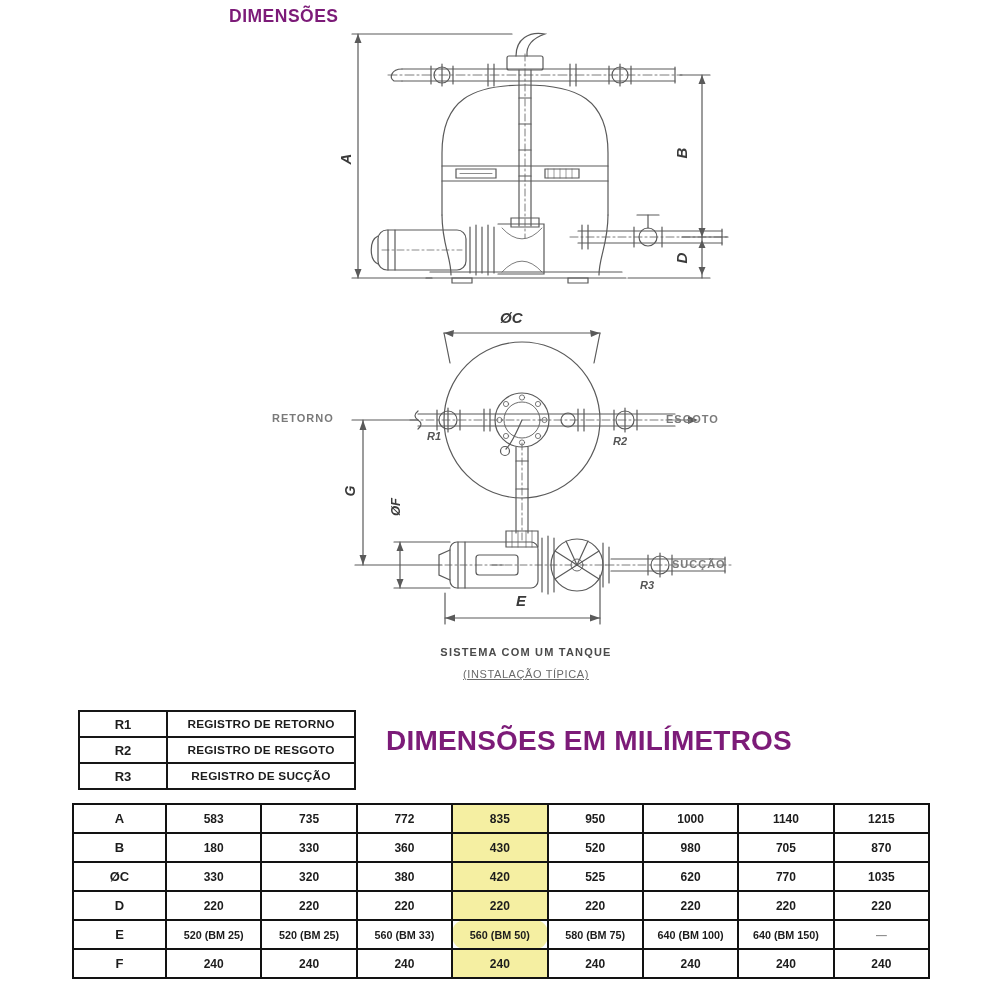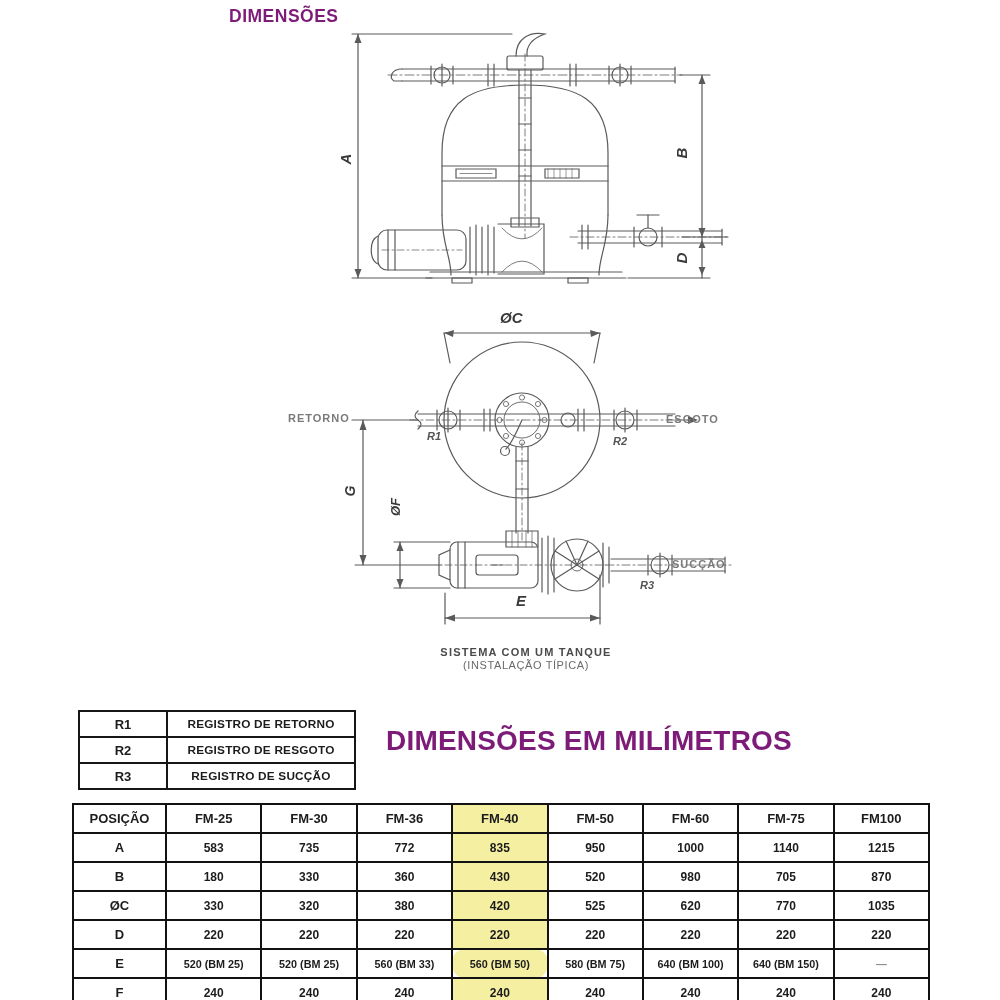--- a/index.html
+++ b/index.html
@@ -12,21 +12,21 @@
   
   .page-title{left:229px;top:6px;font-size:17.5px;font-weight:800;color:var(--accent);letter-spacing:.5px;}
   .table-title{left:386px;top:725px;font-size:28px;font-weight:800;color:var(--accent);letter-spacing:.2px;text-align:right;}
   
   .dimlab{font-style:italic;font-weight:700;color:#3a3a3a;font-size:15px;}
   .rot{width:22px;height:22px;display:flex;align-items:center;justify-content:center;transform:rotate(-90deg);}
   .pipelab{font-size:11px;color:#7a7a7a;letter-spacing:1px;font-weight:600;}
   .rlab{font-size:11px;font-style:italic;font-weight:700;color:#555;}
   .caption{left:398px;top:646px;width:256px;text-align:center;}
   .caption .l1{font-size:11px;font-weight:800;letter-spacing:1.2px;color:#4a4a4a;}
-  .caption .l2{font-size:11px;color:#6a6a6a;letter-spacing:.6px;margin-top:1px;}
+  .caption .l2{font-size:11px;color:#6a6a6a;letter-spacing:.6px;margin-top:10px;text-decoration:underline;}
   
   .legend{left:78px;top:710px;border-collapse:collapse;}
   .legend td{border:2px solid #161616;height:22px;text-align:center;vertical-align:middle;}
   .legend .code{width:84px;font-weight:800;font-size:13px;}
   .legend .lab{width:186px;font-size:11.8px;font-weight:600;letter-spacing:.2px;padding:0 0;}
   
   .dims{left:72px;top:803px;border-collapse:collapse;table-layout:fixed;width:858px;}
   .dims td,.dims th{border:2px solid #121212;text-align:center;vertical-align:middle;overflow:hidden;white-space:nowrap;}
   .dims th{height:25px;font-size:13px;font-weight:800;}
   .dims td{height:21.5px;font-size:12px;font-weight:600;}
@@ -253,21 +253,21 @@
   </g>
 </svg>
 
 <div class="abs rot dimlab" style="left:334px;top:148px;">A</div>
 <div class="abs rot dimlab" style="left:670px;top:142px;">B</div>
 <div class="abs rot dimlab" style="left:670px;top:247px;">D</div>
 <div class="abs dimlab" style="left:500px;top:309px;">ØC</div>
 <div class="abs rot dimlab" style="left:339px;top:480px;font-size:14px;">G</div>
 <div class="abs rot dimlab" style="left:384px;top:496px;font-size:13px;">ØF</div>
 <div class="abs dimlab" style="left:516px;top:592px;">E</div>
-<div class="abs pipelab" style="left:288px;top:412px;">RETORNO</div>
+<div class="abs pipelab" style="left:272px;top:412px;">RETORNO</div>
 <div class="abs pipelab" style="left:666px;top:413px;">ESGOTO</div>
 <div class="abs pipelab" style="left:672px;top:558px;">SUCÇÃO</div>
 <div class="abs rlab" style="left:427px;top:430px;">R1</div>
 <div class="abs rlab" style="left:613px;top:435px;">R2</div>
 <div class="abs rlab" style="left:640px;top:579px;">R3</div>
 
 <div class="abs caption">
   <div class="l1">SISTEMA COM UM TANQUE</div>
   <div class="l2">(INSTALAÇÃO TÍPICA)</div>
 </div>
@@ -297,31 +297,20 @@
       <col>
       <col>
       <col>
       <col>
       <col>
       <col>
       <col>
       <col>
     </colgroup>
   <tbody>
-      <tr>
-    <th>POSIÇÃO</th>
-    <th>FM-25</th>
-    <th>FM-30</th>
-    <th>FM-36</th>
-    <th class="hl">FM-40</th>
-    <th>FM-50</th>
-    <th>FM-60</th>
-    <th>FM-75</th>
-    <th>FM100</th>
-  </tr>
   <tr>
     <th>A</th>
     <td>583</td>
     <td>735</td>
     <td>772</td>
     <td class="hl">835</td>
     <td>950</td>
     <td>1000</td>
     <td>1140</td>
     <td>1215</td>

